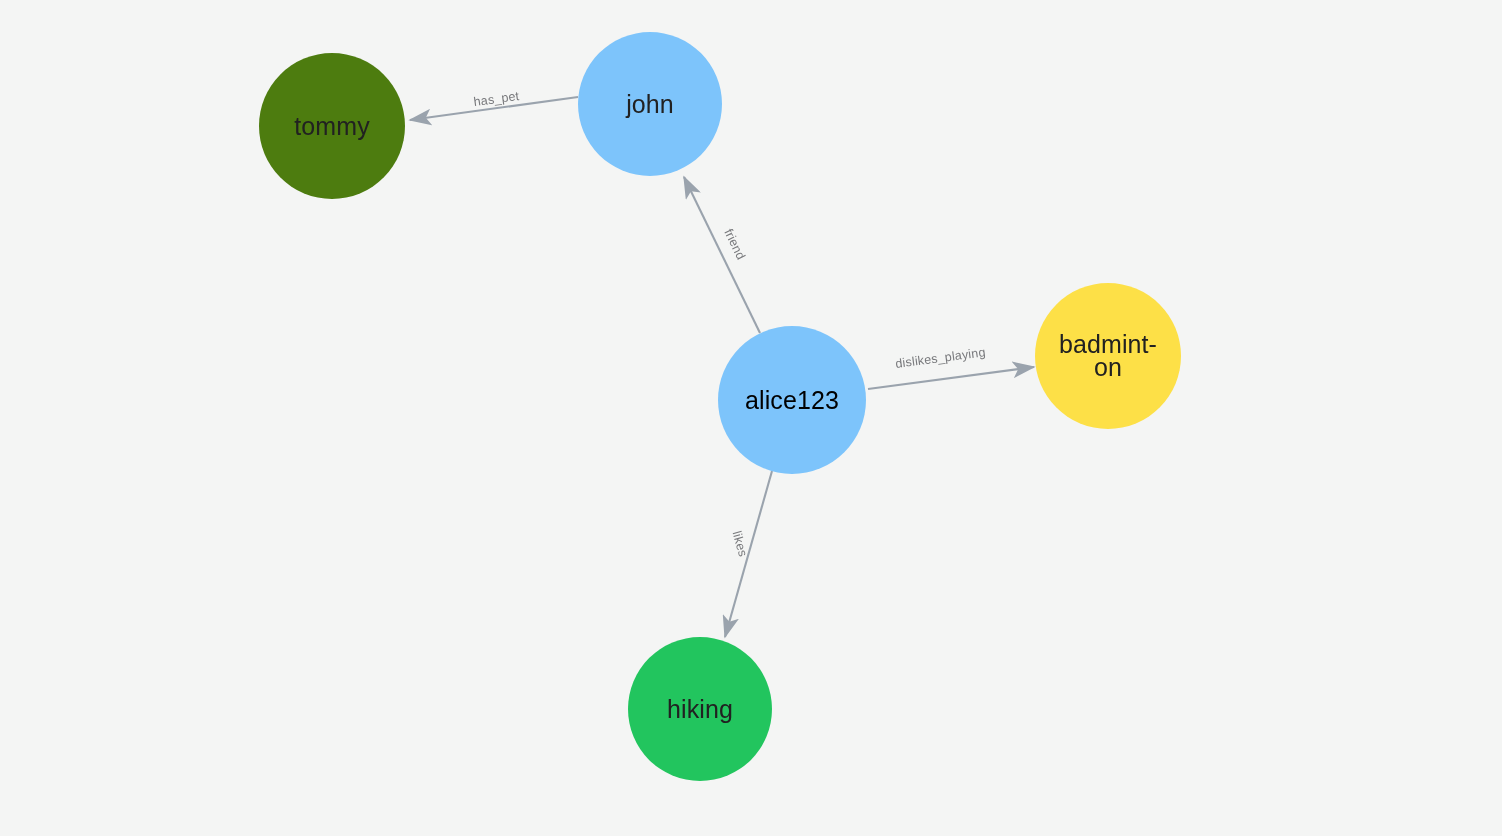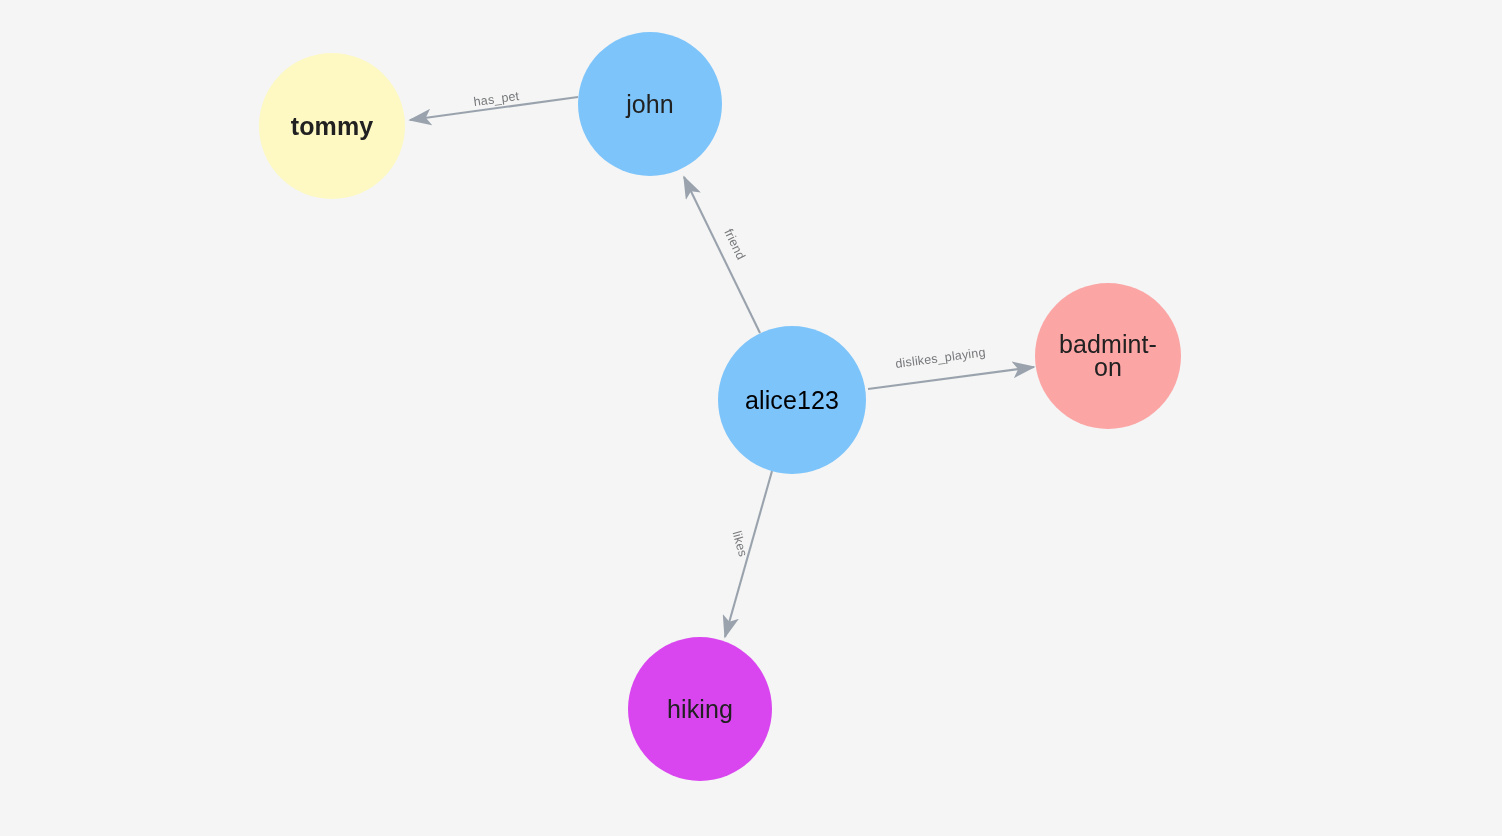--- a/index.html
+++ b/index.html
@@ -79,34 +79,34 @@
       <line stroke="#9aa3ad" stroke-width="2.1" marker-end="url(#arrowhead)" x1="868" y1="389" x2="1034" y2="367"></line>
       <text class="edge-label" text-anchor="middle" x="941" y="362" fill="#78797c" transform="rotate(-7.5 941 362)">dislikes_playing</text>
     </g>
 
     <g>
       <line stroke="#9aa3ad" stroke-width="2.1" marker-end="url(#arrowhead)" x1="772" y1="471" x2="725" y2="637"></line>
       <text class="edge-label" text-anchor="middle" x="736" y="545" fill="#78797c" transform="rotate(74 736 545)">likes</text>
     </g>
   </svg>
 
-  <div class="graph-node" style="left: 259px; top: 53px; width: 146px; height: 146px; background: #fef9c3; font-weight: bold;">
+  <div class="graph-node" style="left: 259px; top: 53px; width: 146px; height: 146px; background: #4d7c0f;">
     <span class="node-label" style="color: rgb(33, 33, 33);">tommy</span>
   </div>
 
   <div class="graph-node" style="left: 578px; top: 32px; width: 144px; height: 144px; background: rgb(125, 196, 251);">
     <span class="node-label" style="color: rgb(33, 33, 33);">john</span>
   </div>
 
   <div class="graph-node" style="left: 718px; top: 326px; width: 148px; height: 148px; background: rgb(125, 196, 251);">
     <span class="node-label" style="color: #000000;">alice123</span>
   </div>
 
-  <div class="graph-node" style="left: 1035px; top: 283px; width: 146px; height: 146px; background: #fca5a5;">
+  <div class="graph-node" style="left: 1035px; top: 283px; width: 146px; height: 146px; background: #fde047;">
     <span class="node-label" style="color: rgb(33, 33, 33);">badmint-
 on</span>
   </div>
 
-  <div class="graph-node" style="left: 628px; top: 637px; width: 144px; height: 144px; background: #d946ef;">
+  <div class="graph-node" style="left: 628px; top: 637px; width: 144px; height: 144px; background: #22c55e;">
     <span class="node-label" style="color: rgb(33, 33, 33);">hiking</span>
   </div>
 
 </div>
 
 </body></html>

